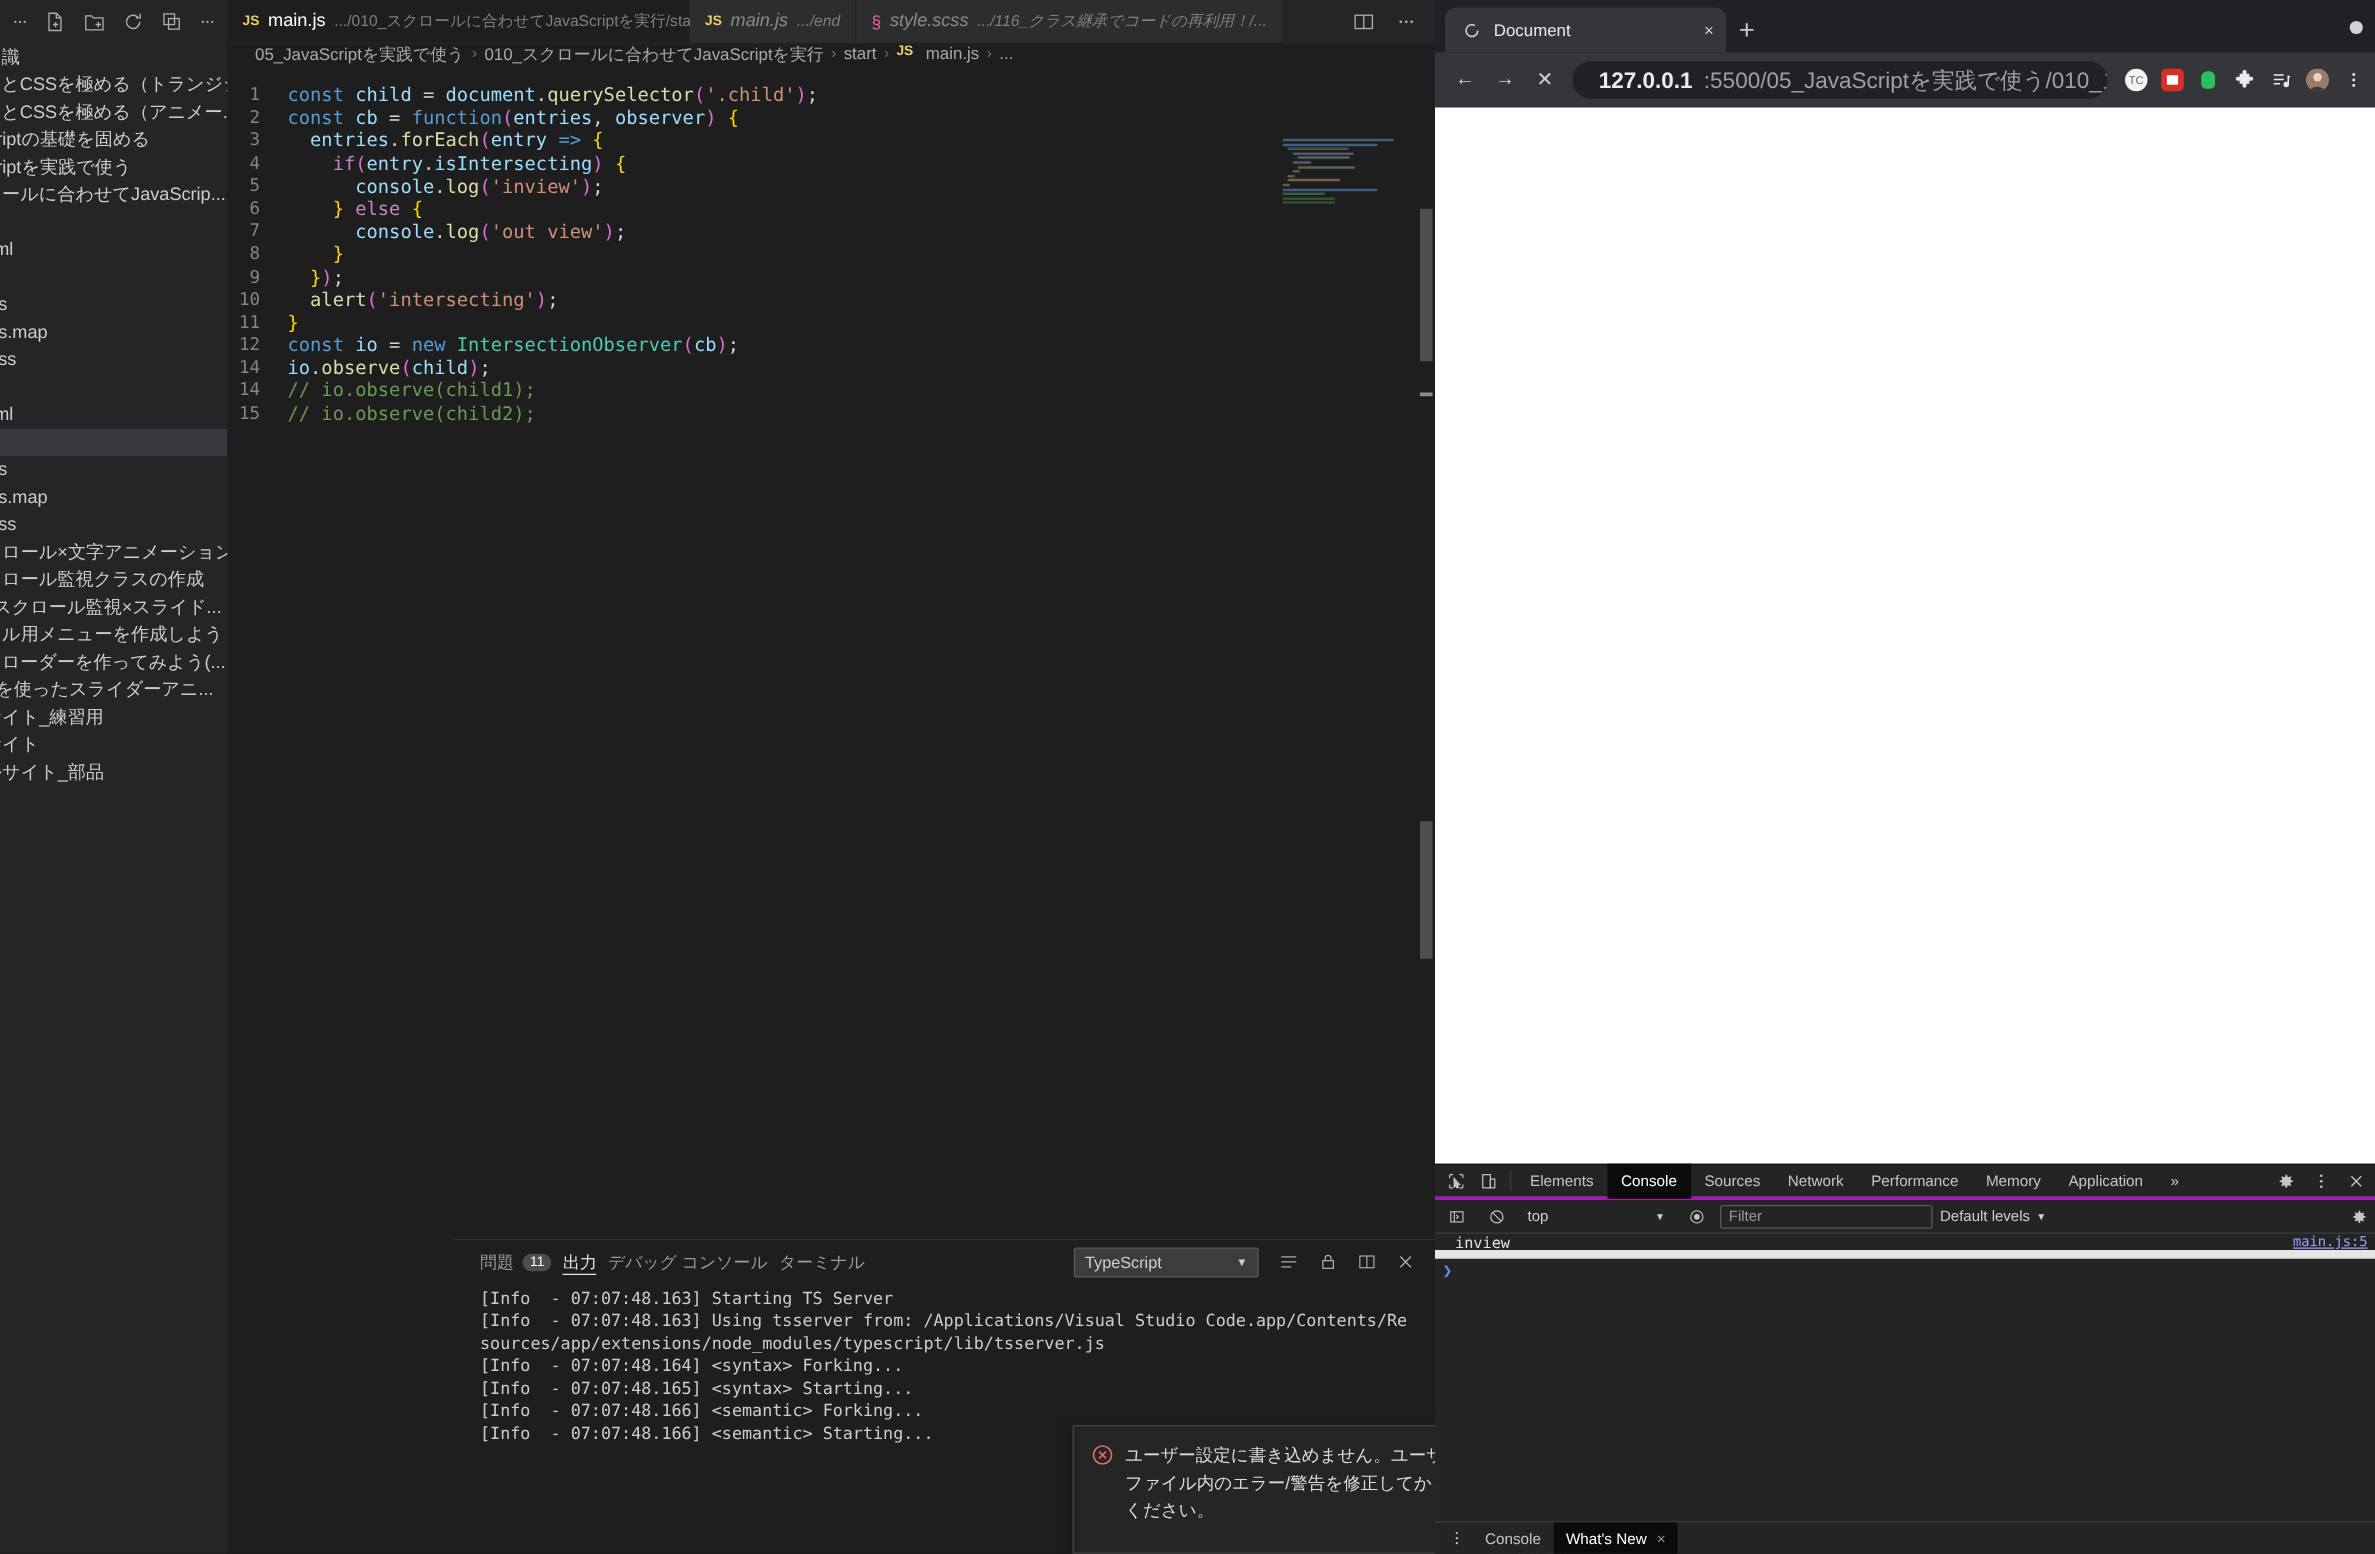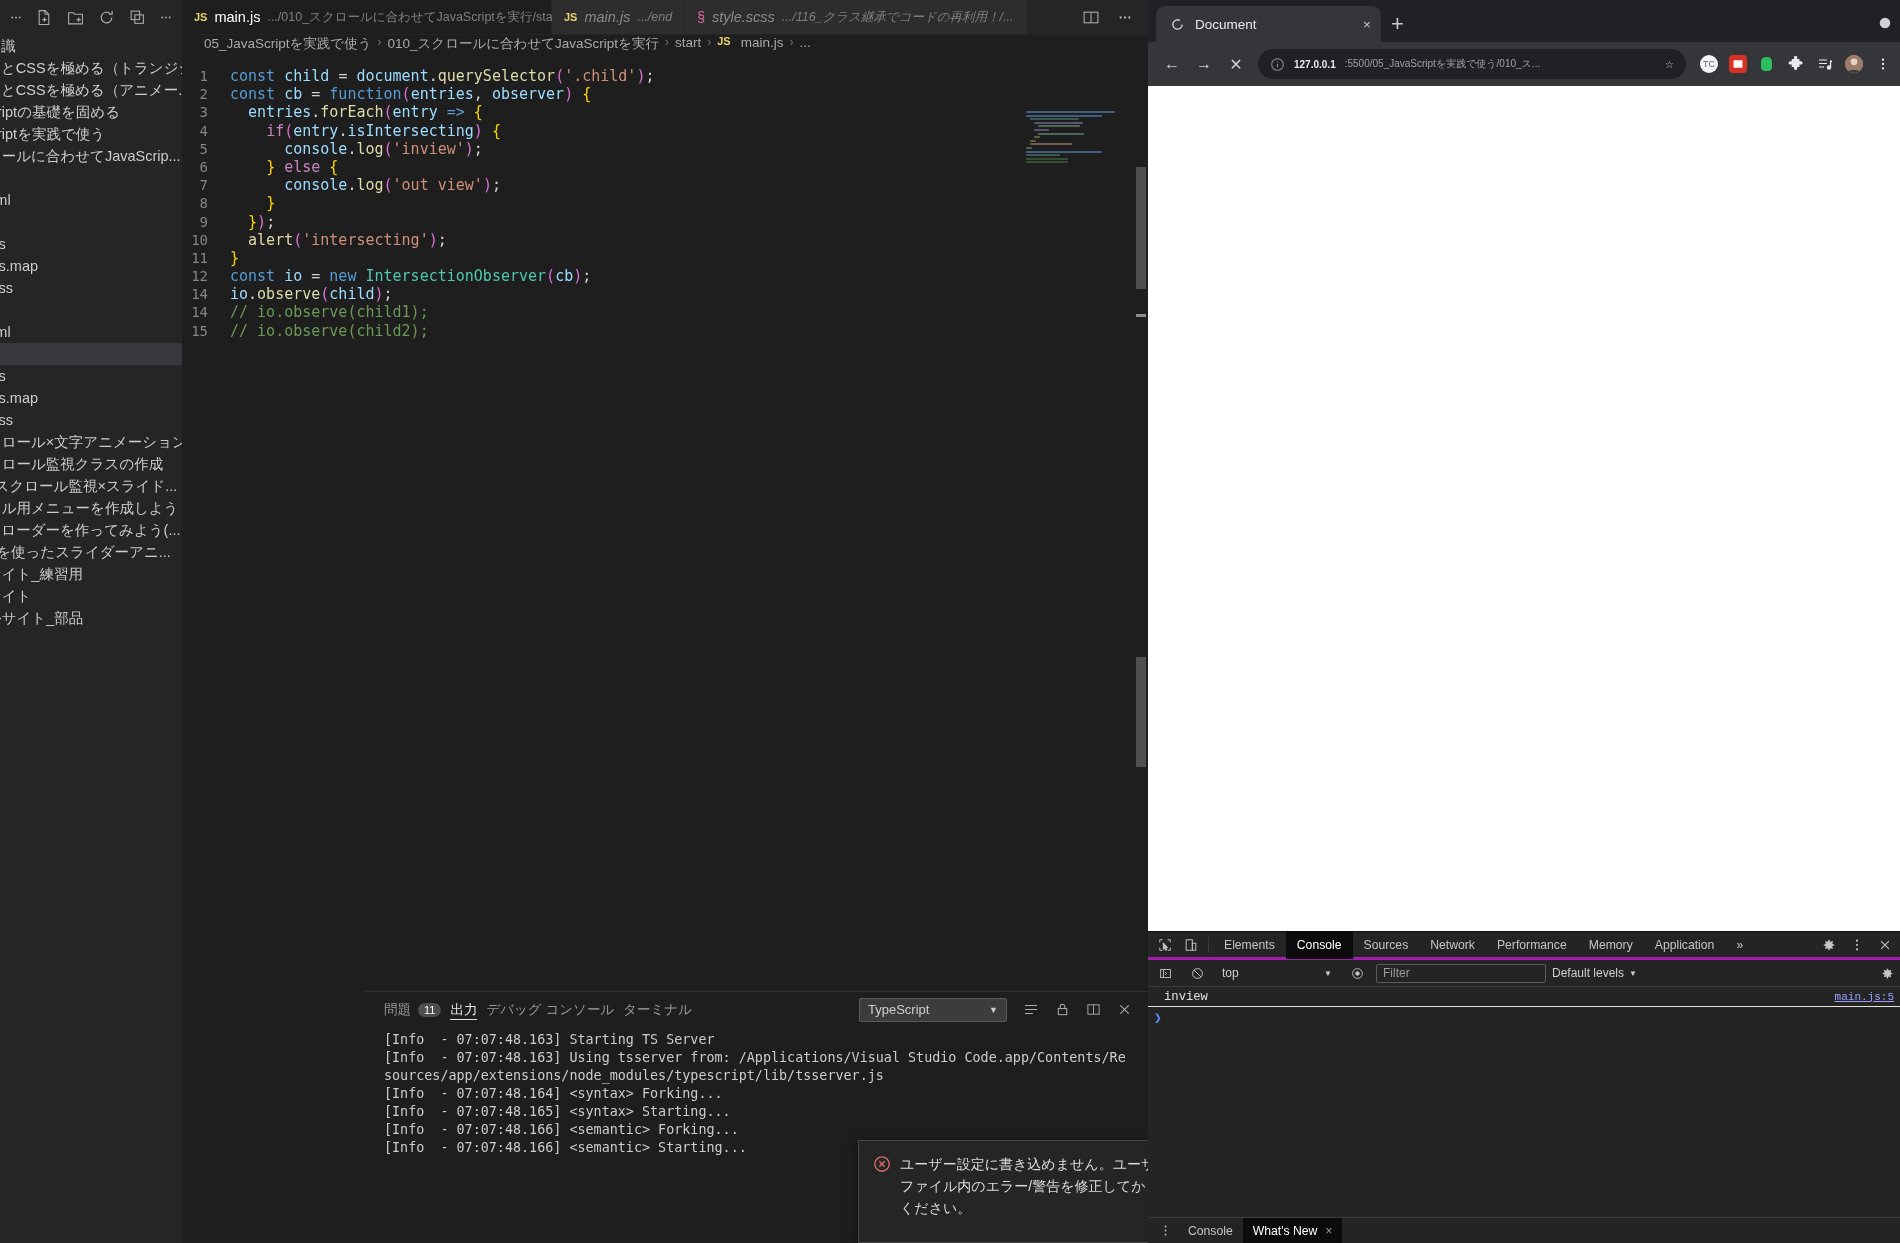--- a/index.html
+++ b/index.html
@@ -199,21 +199,21 @@
   .cr-newtab { margin-left: 10px; margin-bottom: 7px; color: #c8cace; font-size: 22px; line-height: 1;}
   .cr-winbtn { margin-left: auto; margin-right: 8px; margin-bottom: 8px; color: #cfd2d6; }
   .cr-toolbar {
     height: 44px; background: #35363a; display: flex; align-items: center;
     gap: 0px; padding: 0 8px;
   }
   .cr-navbtn { width: 32px; height: 32px; display:flex; align-items:center; justify-content:center; color:#cfd2d6; }
   .cr-omnibox {
     flex: 1; height: 30px; background: #202124; border-radius: 16px;
     display: flex; align-items: center; gap: 9px; padding: 0 12px;
-    margin: 0 6px; color: #9aa0a6; font-size: 10px; white-space: nowrap; overflow: hidden;
+    margin: 0 6px; color: #9aa0a6; font-size: 18px; white-space: nowrap; overflow: hidden;
   }
   .cr-omnibox .host { color: #e8eaed; font-weight: bold; }
   .cr-star { margin-left: auto; color: #c8cace; }
   .cr-ext { display: flex; align-items: center; gap: 11px; padding-left: 8px; }
   .cr-ext .dot { width: 18px; height: 18px; border-radius: 4px; display:flex; align-items:center; justify-content:center; font-size:9px; }
   .cr-viewport { position: absolute; left:0; top: 86px; right: 0; height: 850px; background: #fff; }
   .cr-page { width: 100%; height: 100%; background: #ffffff; }
 
   
   .js-alert {
@@ -260,22 +260,22 @@
     border: 1px solid #5a5a5a; border-radius: 2px;
     color: #9b9b9b; font-size: 12px; display:flex; align-items:center; padding: 0 6px;
   }
   .dt-levels { color:#cfcfcf; display:flex; align-items:center; gap:5px; }
   .dt-console {
     font-family: "DejaVu Sans Mono", "Liberation Mono", monospace;
     font-size: 12.2px;
   }
   .dt-msg {
     display: flex; align-items: center;
-    border-bottom: 1px solid #e5e5e5; height: 20px;
-    padding-left: 16px; color: #e0e0e0; font-family: Liberation Mono, monospace;
+    border-bottom: 7px solid #e5e5e5; height: 20px;
+    padding-left: 16px; color: #e0e0e0;
   }
   .dt-src { margin-left: auto; padding-right: 6px; color: #9aa0ff; text-decoration: underline; font-size: 11px; }
   .dt-prompt { display: flex; align-items: center; height: 20px; padding-left: 6px; color: #5a8cff; font-size: 13px; }
   .dt-drawer {
     position: absolute; left: 0; bottom: 0; width: 100%; height: 26px;
     background: #242424; border-top: 1px solid #3c3c3c;
     display: flex; align-items: center; gap: 0; padding-left: 4px; font-size: 12.2px;
   }
   .dt-dtab { padding: 0 10px; height: 26px; line-height: 26px; color:#c5c5c5; }
   .dt-dtab.active { background: #0b0b0b; color:#fff; display:flex; align-items:center; gap:8px; }

